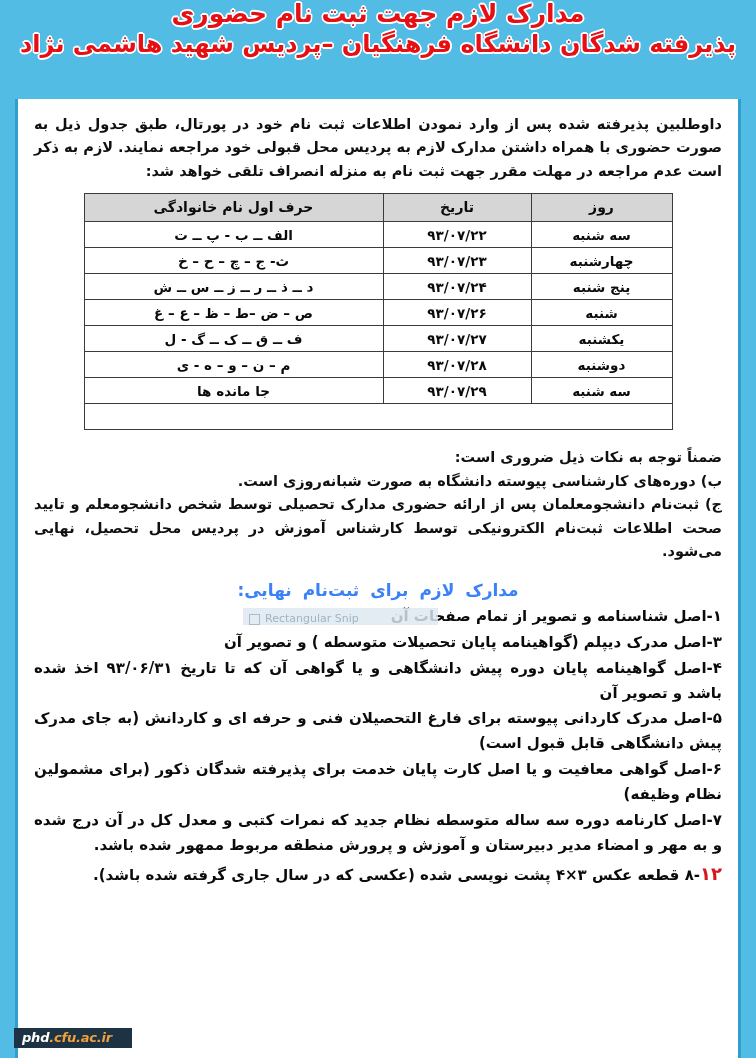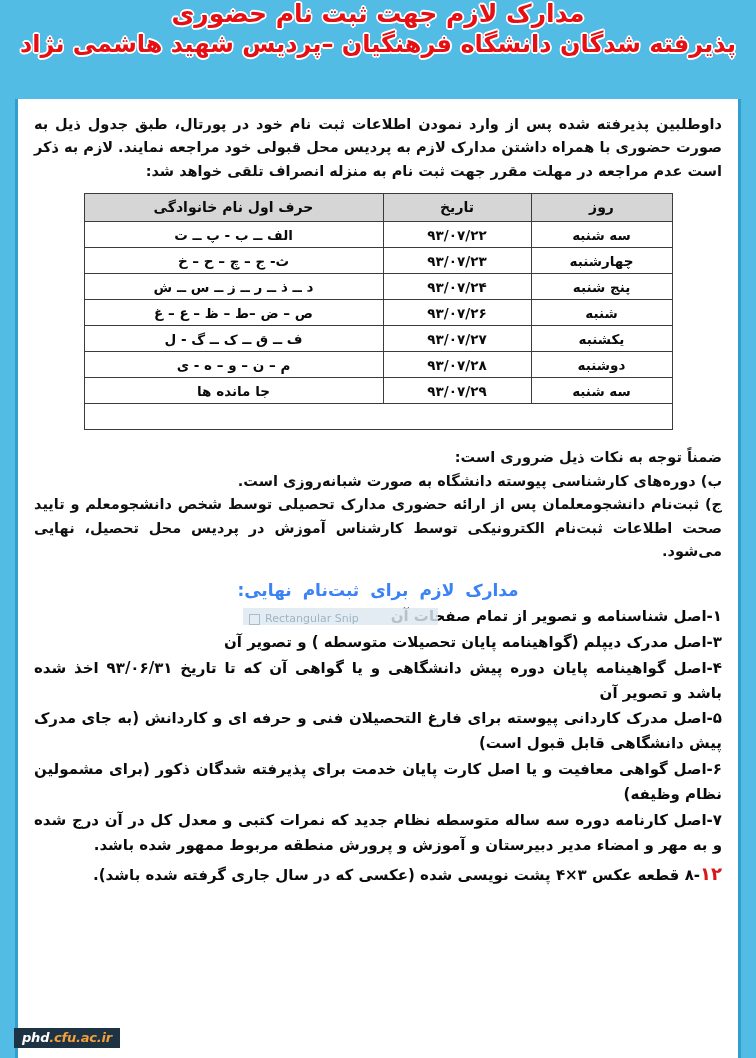--- a/index.html
+++ b/index.html
@@ -189,21 +189,21 @@
     font-size: 18px;
     font-weight: bold;
   }
 
   
   .footer-mark {
     position: absolute;
     left: 14px;
     bottom: 10px;
     background: #1d3243;
-    padding: 3px 8px 4px 8px;
+    padding: 3px 20px 4px 8px;
     font-size: 13px;
     font-weight: bold;
     font-style: italic;
     direction: ltr;
     letter-spacing: -0.2px;
     line-height: 1;
   }
   .footer-mark .mark-a { color: #ffffff; }
   .footer-mark .mark-b { color: #f2a03c; }
 </style>

